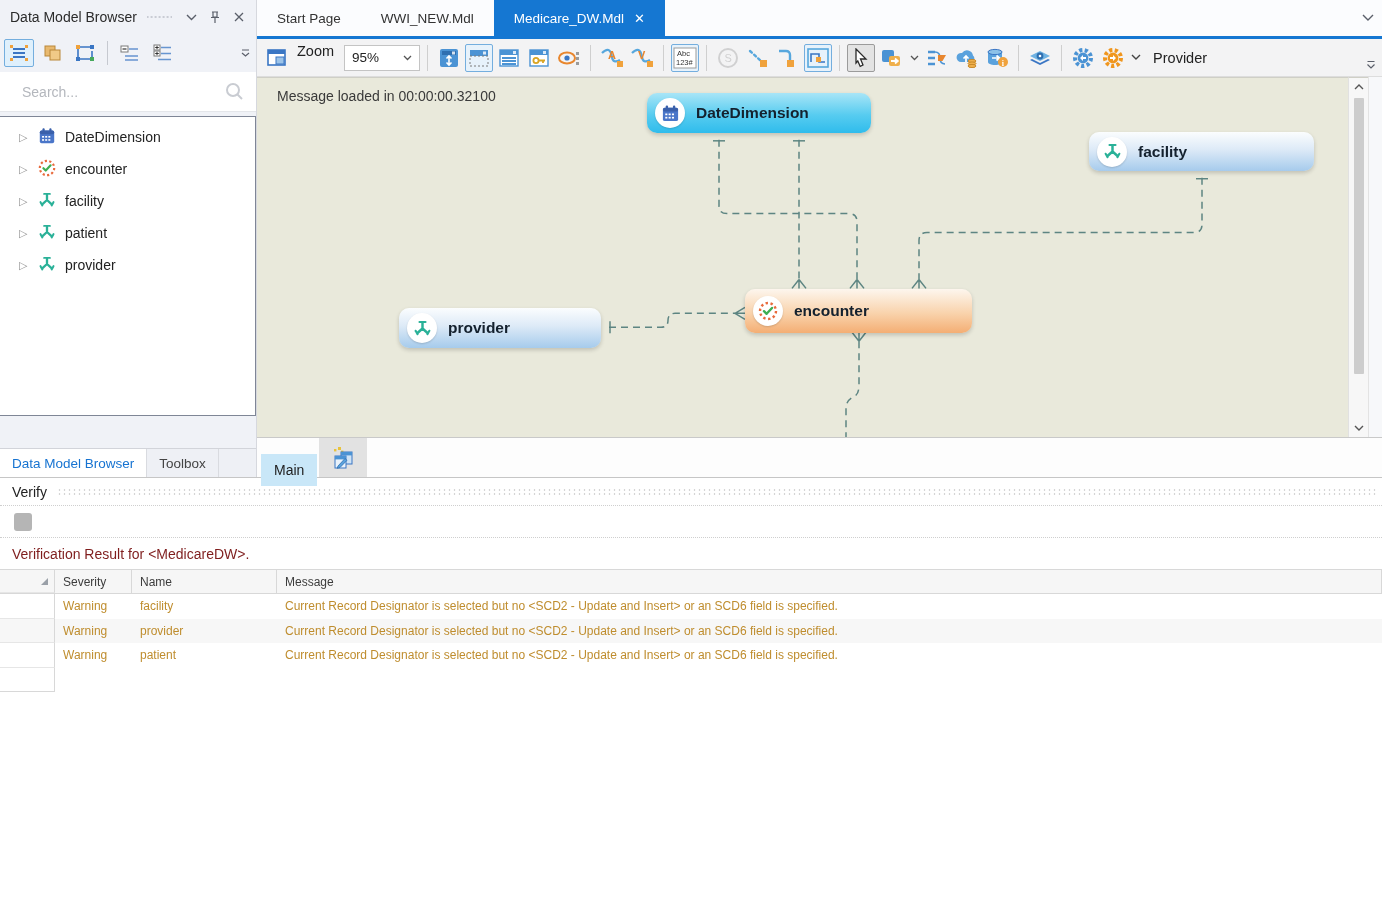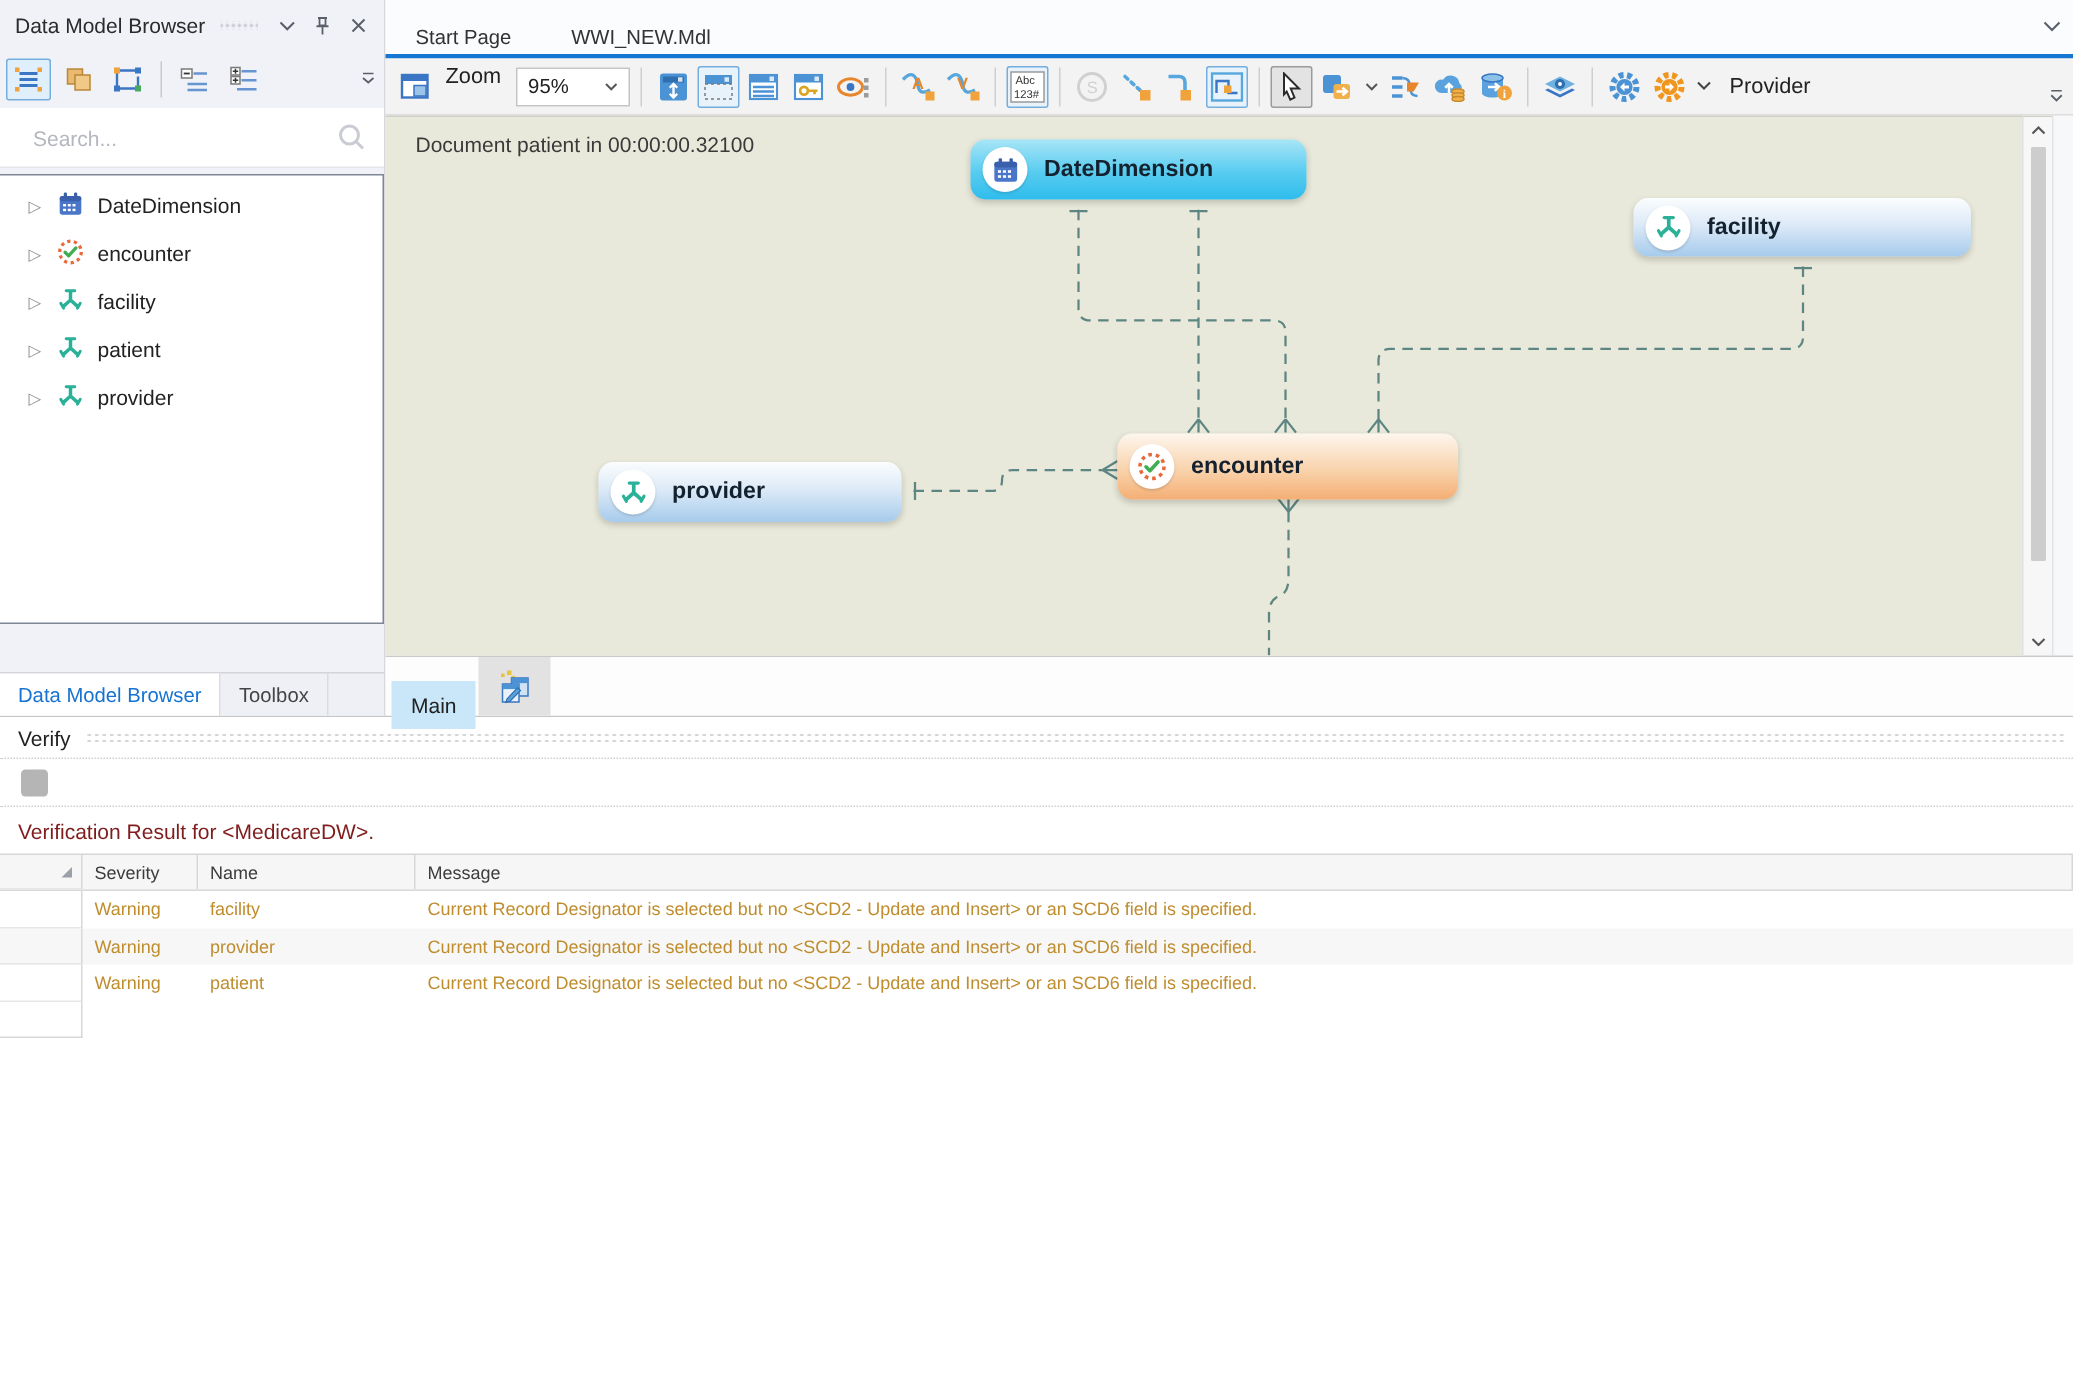--- a/index.html
+++ b/index.html
@@ -31,21 +31,21 @@
   .lp-tree { margin:4px 0 0 0; background:#fff; border:1px solid #7f8696; border-left:none; height:300px; overflow:hidden; padding-top:4px; }
   .tree-item { height:32px; display:flex; align-items:center; padding-left:19px; gap:9px; font-size:14px; color:#222; cursor:default; }
   .expander { color:#8f8f8f; font-size:11px; width:10px; }
   .lp-tabs { height:29px; margin-top:auto; display:flex; align-items:stretch; background:#eef0f5; border-top:1px solid #d2d4da; font-size:13.5px; }
   .lp-tab { padding:0 12px; display:flex; align-items:center; color:#444; border-right:1px solid #d9dbe0; }
   .lp-tab.active { background:#fff; color:#1673d1; }
 
   
   .doc-area { flex:1; display:flex; flex-direction:column; min-width:0; position:relative; }
   .tabbar { height:36px; display:flex; background:#fbfcfe; align-items:stretch; font-size:13.5px; position:relative; }
-  .doc-tab { padding:4px 20px; display:flex; align-items:flex-end; gap:10px; color:#333; cursor:default; }
+  .doc-tab { padding:4px 20px; display:flex; align-items:center; gap:10px; color:#333; cursor:default; }
   .doc-tab.active { background:#1577d2; color:#fff; }
   .tab-close { font-size:13px; line-height:1; }
   .tablist-btn { position:absolute; right:8px; top:10px; color:#5a5f6a; }
   .tab-underline { height:3px; background:#1577d2; }
 
   .doc-toolbar { height:38px; background:#f3f3f4; border-bottom:1px solid #dddddd; display:flex; align-items:center; padding:0 6px; gap:2px; position:relative; }
   .dbtn { min-width:28px; height:28px; display:flex; align-items:center; justify-content:center; border:1px solid transparent; border-radius:2px; }
   .dbtn.sel-blue { border-color:#74aede; background:#e7f2fb; }
   .dbtn.sel-gray { border-color:#9b9b9b; background:#e3e3e3; }
   .dbtn.disabled { opacity:.55; }
@@ -273,20 +273,24 @@
     </div>
 
     <div class="doc-area">
       <div class="tabbar">
         <span class="doc-tab">
             <span>Start Page</span>
           </span>
         <span class="doc-tab">
             <span>WWI_NEW.Mdl</span>
           </span>
+        <span class="doc-tab active">
+          <span>Medicare_DW.Mdl</span>
+          <span class="tab-close">✕</span>
+        </span>
         <span class="tablist-btn">
           <svg width="12" height="8" viewBox="0 0 12 8">
               <path d="M1 1l5 5 5-5" fill="none" stroke="#5a5f6a" stroke-width="1.4"></path>
             </svg>
         </span>
       </div>
       <div class="tab-underline"></div>
 
       <div class="doc-toolbar">
         <span class="dbtn">
@@ -496,21 +500,21 @@
 
               <path d="M352 250 H404 Q411 250 411 243 Q411 236 418 236 H478" stroke-dasharray="7 5"></path>
               <path d="M353 244 V256"></path>
               <path d="M478 236 L488 230 M478 236 L488 236 M478 236 L488 242"></path>
 
               <path d="M602 264 V308 Q602 318 596 320 Q589 323 589 332 V360" stroke-dasharray="7 5"></path>
               <path d="M602 264 L595 255 M602 264 L602 255 M602 264 L609 255"></path>
             </g>
           </svg>
 
-          <div class="canvas-status">Document patient in 00:00:00.32100</div>
+          <div class="canvas-status">Message loaded in 00:00:00.32100</div>
 
           <div class="entity ent-cyan" style="left:390px; top:15px; width:224px; height:40px;">
             <span class="entity-badge">
               <svg width="19" height="19" viewBox="0 0 20 20">
                   <rect x="2" y="4" width="16" height="14" rx="2" fill="#4a76c9"></rect>
                   <rect x="2" y="4" width="16" height="4" rx="2" fill="#3a60ab"></rect>
                   <rect x="5" y="1.5" width="2.4" height="4" rx="1" fill="#3a60ab"></rect>
                   <rect x="12.6" y="1.5" width="2.4" height="4" rx="1" fill="#3a60ab"></rect>
                   <g fill="#fff">
                     <rect x="4.5" y="10" width="2.2" height="1.8"></rect>

